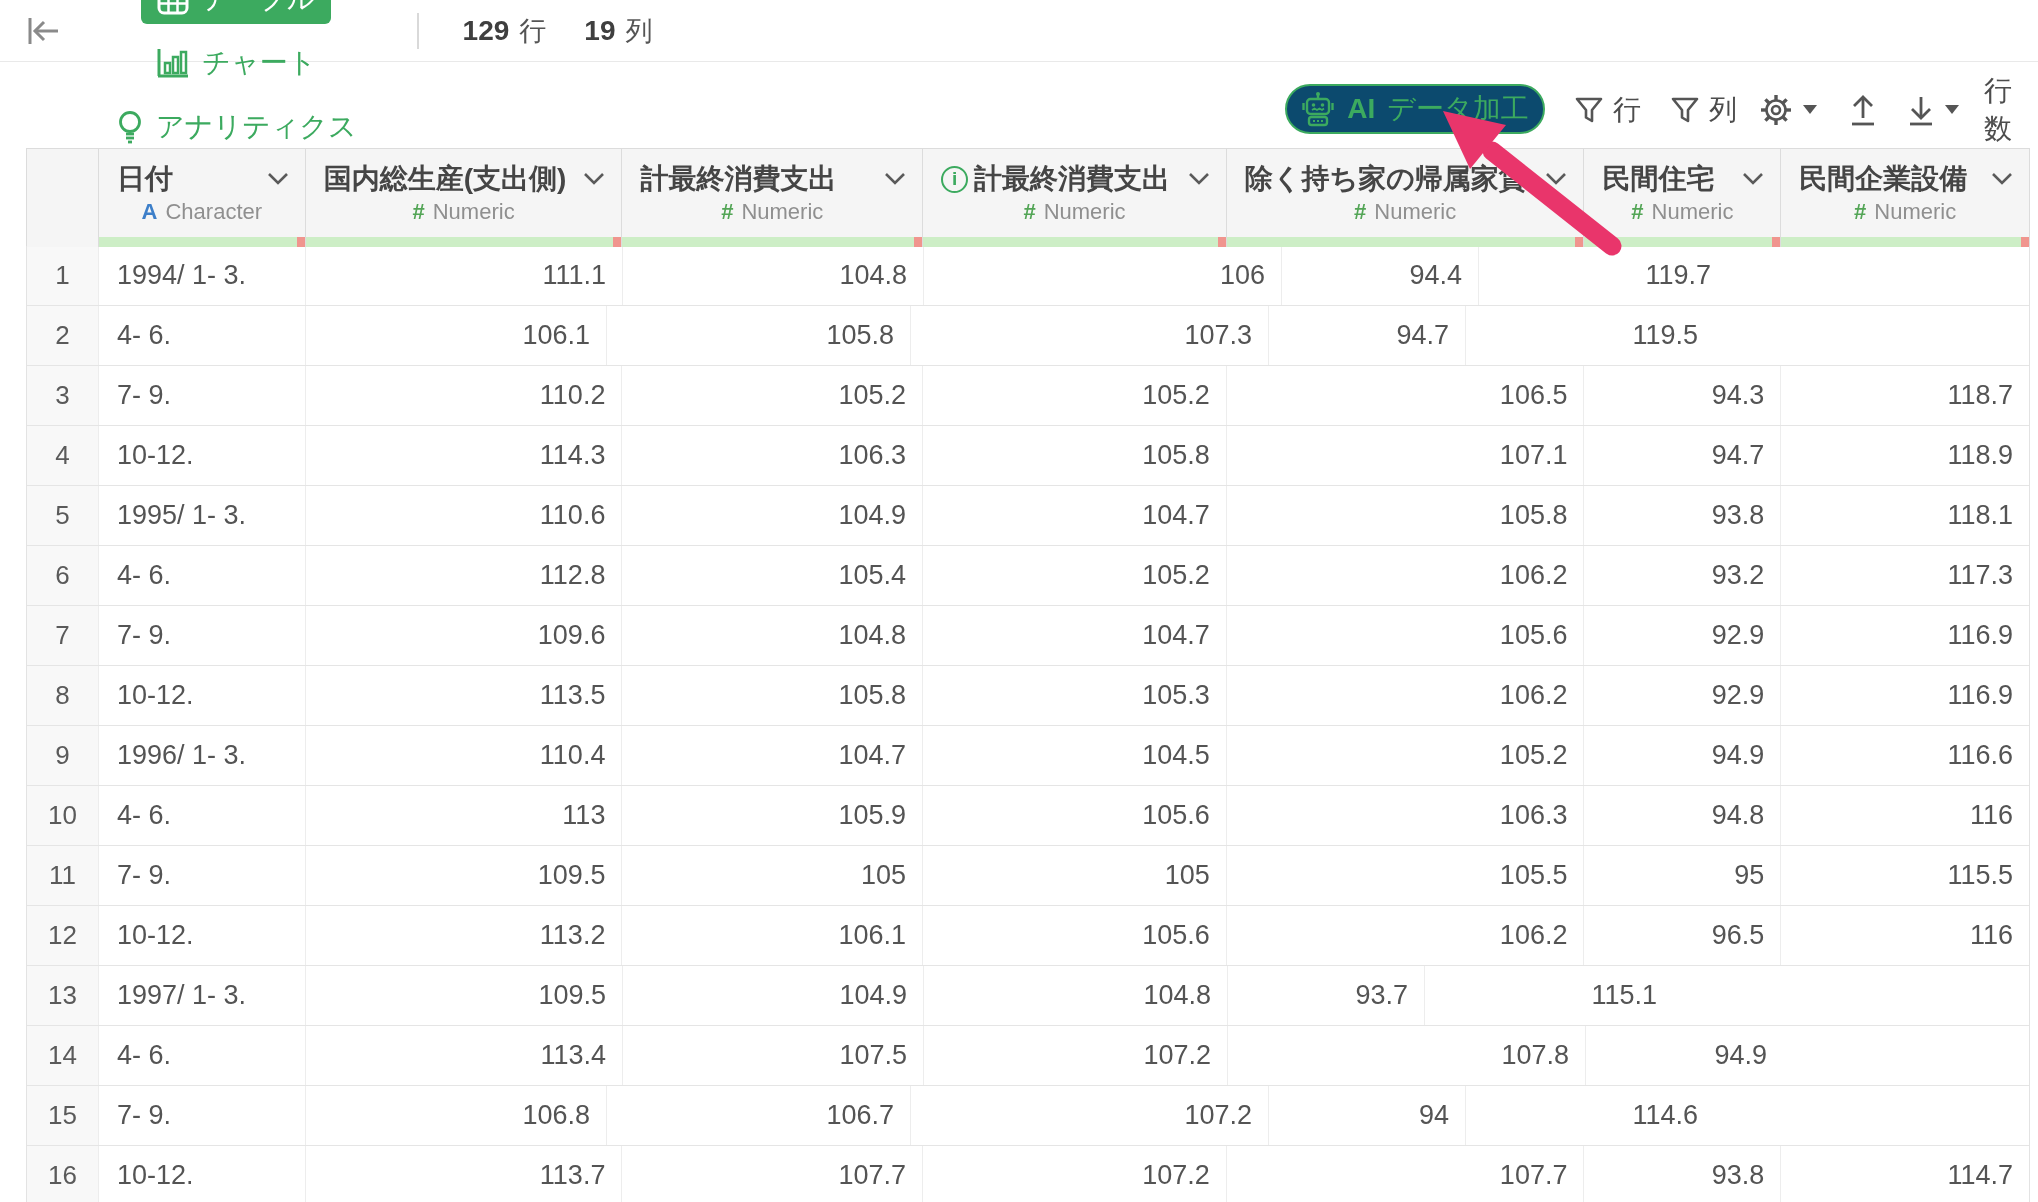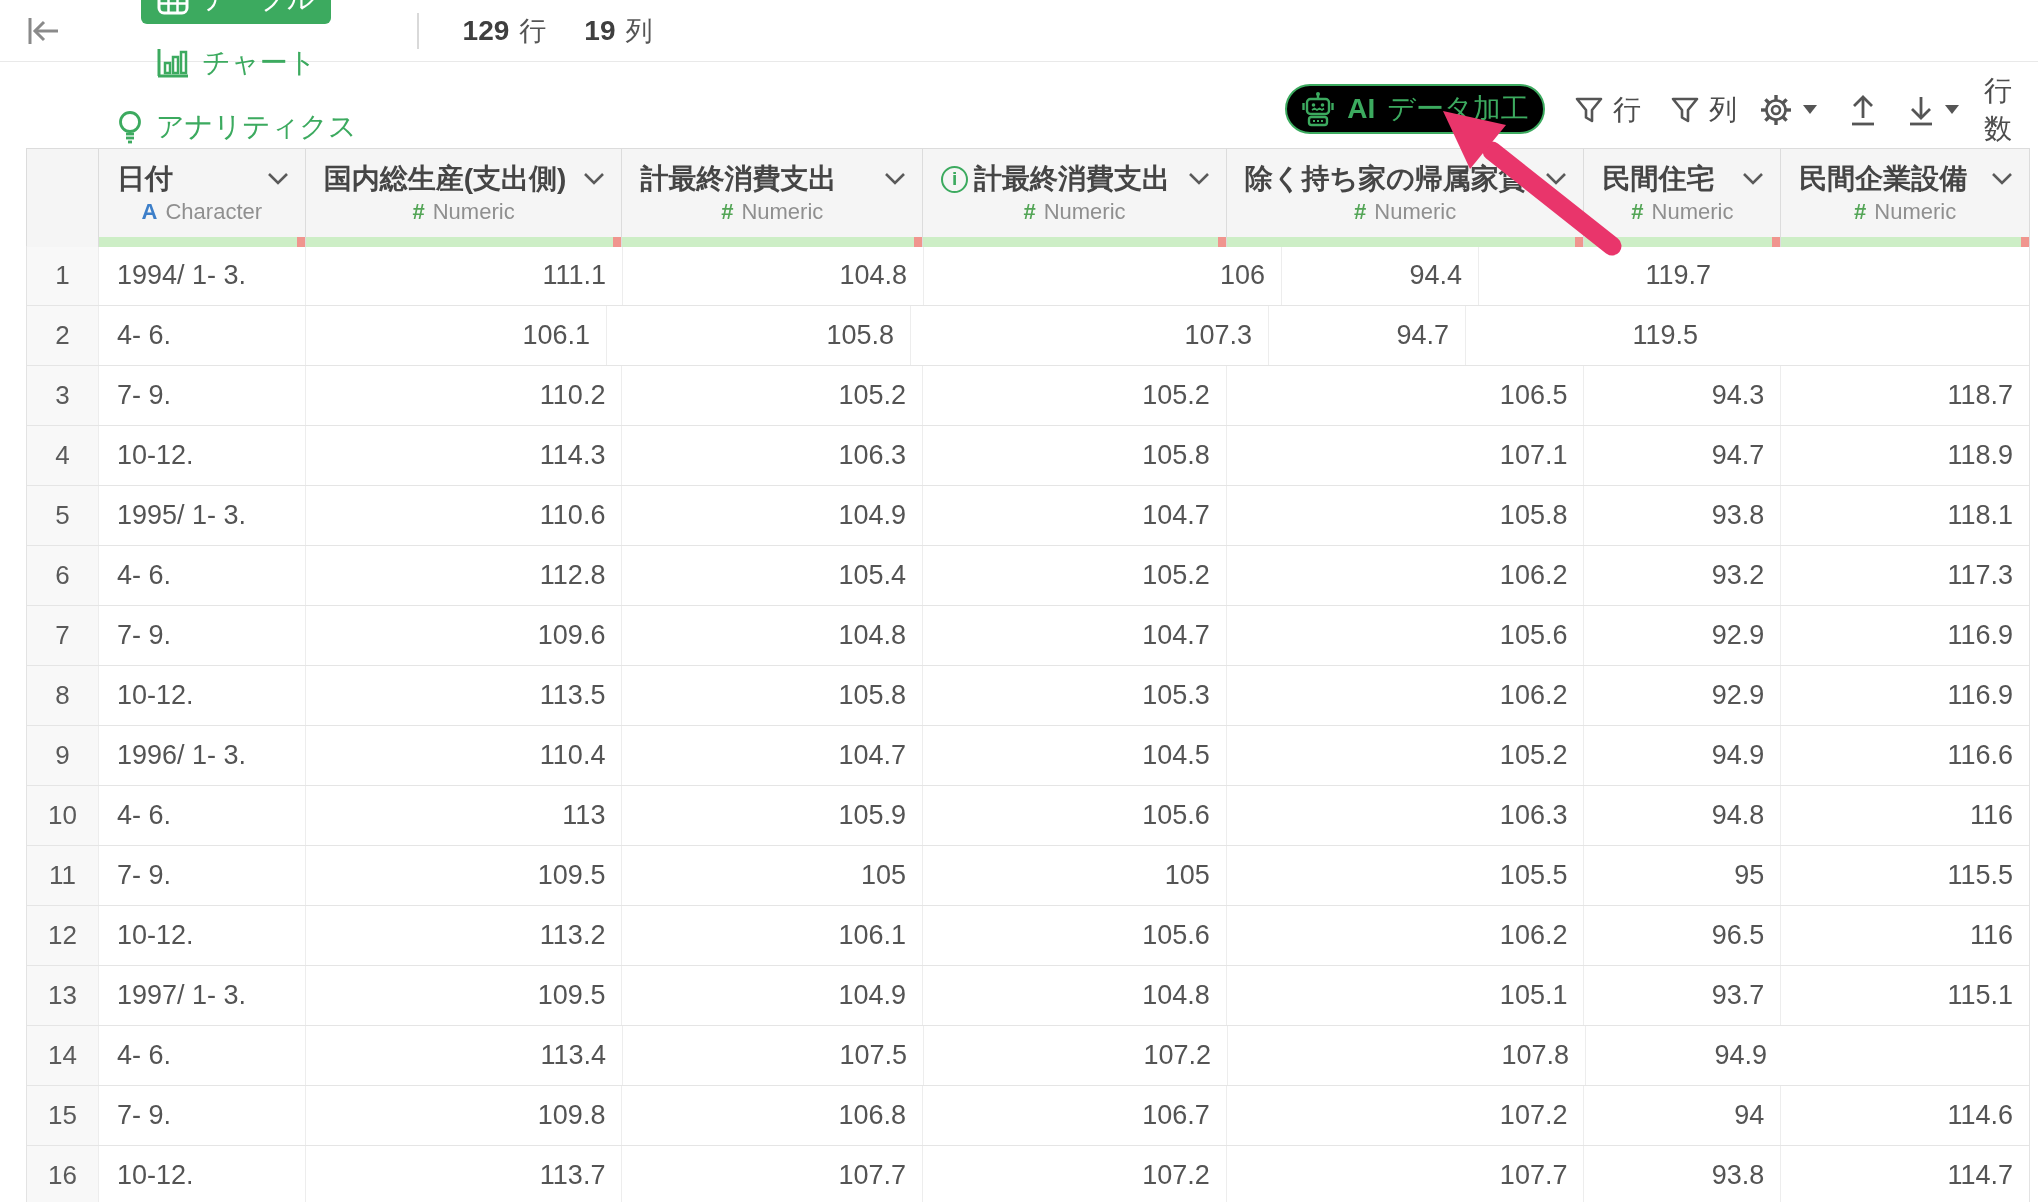--- a/index.html
+++ b/index.html
@@ -22,21 +22,21 @@
   }
   .tab.active { background:#3caa5f; color:#fff; }
   .tab .ticon { display:flex; }
   .counts { display:flex; align-items:center; margin-left:44px; gap:10px; }
   .vdivider { width:2px; height:36px; background:#d9d9d9; margin-right:34px; }
   .count-num { font-weight:bold; color:#3f3f3f; font-size:28px; }
   .count-unit { color:#555; font-size:27px; margin-right:28px; }
   
   .ai-btn {
     position:absolute; left:1285px; top:84px; width:260px; height:50px;
-    border:2.5px solid #3caa5f; border-radius:26px; background:#000000;
+    border:2.5px solid #3caa5f; border-radius:26px; background:#0c4a6e;
     display:flex; align-items:center; justify-content:center; gap:12px; cursor:pointer;
   }
   .ai-btn .ai-label { color:#3caa5f; font-size:28px; font-weight:bold; }
   .ai-btn .ai-text  { color:#3caa5f; font-size:28px; }
   .tool { position:absolute; top:88px; height:44px; display:flex; align-items:center; gap:9px; cursor:pointer; color:#4d4d4d; font-size:28px; }
   .t-filter-row { left:1574px; }
   .t-filter-col { left:1670px; }
   .t-gear { left:1758px; }
   .t-up { left:1848px; }
   .t-down { left:1906px; }
@@ -465,37 +465,35 @@
         <div class="td num" style="width: 358px;">106.2</div>
         <div class="td num" style="width: 197px;">96.5</div>
         <div class="td num" style="width: 248px;">116</div>
       </div>
       <div class="tr">
         <div class="td rownum" style="width: 72px;">13</div>
         <div class="td date" style="width: 207px;">1997/ 1- 3.</div>
         <div class="td num" style="width: 317px;">109.5</div>
         <div class="td num" style="width: 301px;">104.9</div>
         <div class="td num" style="width: 304px;">104.8</div>
-        <div class="td num" style="width: 358px;">105.1</div>
         <div class="td num" style="width: 197px;">93.7</div>
         <div class="td num" style="width: 248px;">115.1</div>
       </div>
       <div class="tr">
         <div class="td rownum" style="width: 72px;">14</div>
         <div class="td date" style="width: 207px;">4- 6.</div>
         <div class="td num" style="width: 317px;">113.4</div>
         <div class="td num" style="width: 301px;">107.5</div>
         <div class="td num" style="width: 304px;">107.2</div>
         <div class="td num" style="width: 358px;">107.8</div>
         <div class="td num" style="width: 197px;">94.9</div>
       </div>
       <div class="tr">
         <div class="td rownum" style="width: 72px;">15</div>
         <div class="td date" style="width: 207px;">7- 9.</div>
-        <div class="td num" style="width: 317px;">109.8</div>
         <div class="td num" style="width: 301px;">106.8</div>
         <div class="td num" style="width: 304px;">106.7</div>
         <div class="td num" style="width: 358px;">107.2</div>
         <div class="td num" style="width: 197px;">94</div>
         <div class="td num" style="width: 248px;">114.6</div>
       </div>
       <div class="tr">
         <div class="td rownum" style="width: 72px;">16</div>
         <div class="td date" style="width: 207px;">10-12.</div>
         <div class="td num" style="width: 317px;">113.7</div>

